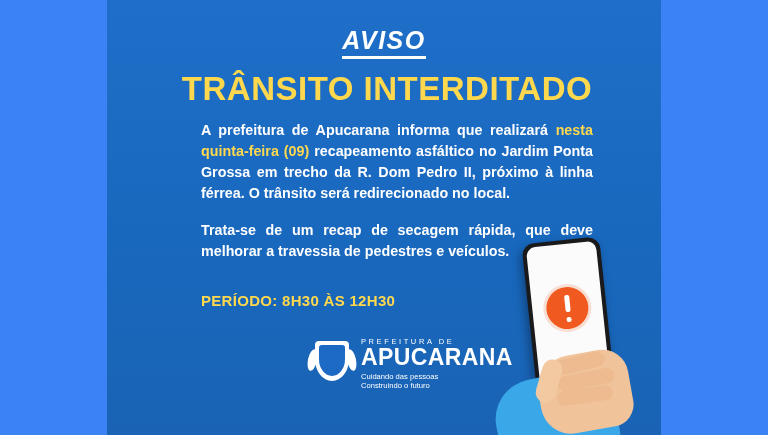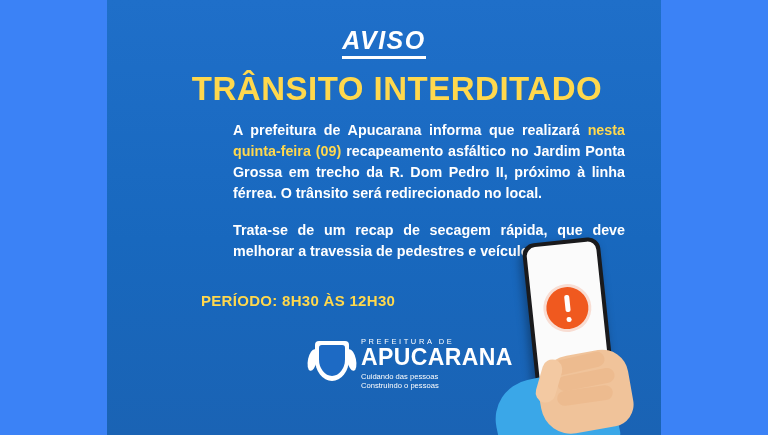--- a/index.html
+++ b/index.html
@@ -42,39 +42,38 @@
     font-style: italic;
     letter-spacing: 1.5px;
   }
   .aviso span {
     border-bottom: 3px solid #ffffff;
     padding-bottom: 2px;
   }
   .headline {
     position: absolute;
     top: 70px;
-    left: 13px;
+    left: 3px;
     width: 100%;
     text-align: center;
     color: #ffd84d;
     font-size: 33px;
     font-weight: bold;
     letter-spacing: 0.5px;
   }
   .body-text {
     position: absolute;
     top: 120px;
     left: 94px;
     width: 392px;
     color: #ffffff;
     font-size: 14.3px;
     font-weight: bold;
     line-height: 21px;
     text-align: justify;
-    margin-left: 32px;
   }
   .body-text p {
     margin: 0 0 16px 0;
   }
   .body-text p:last-child {
     margin-bottom: 0;
   }
   .hl {
     color: #ffd84d;
   }
@@ -287,21 +286,21 @@
       <div class="crest">
         <div class="wing-l"></div>
         <div class="wing-r"></div>
         <div class="shield"></div>
       </div>
       <div class="logo-text">
         <div class="pref">PREFEITURA DE</div>
         <div class="city">APUCARANA</div>
         <div class="slogan">
           <div>Cuidando das pessoas</div>
-          <div>Construindo o pessoas</div>
+          <div>Construindo o futuro</div>
         </div>
       </div>
     </div>
 
     <div class="illus">
       <div class="phone">
         <div class="screen">
           <div class="alert-circle"></div>
         </div>
       </div>

